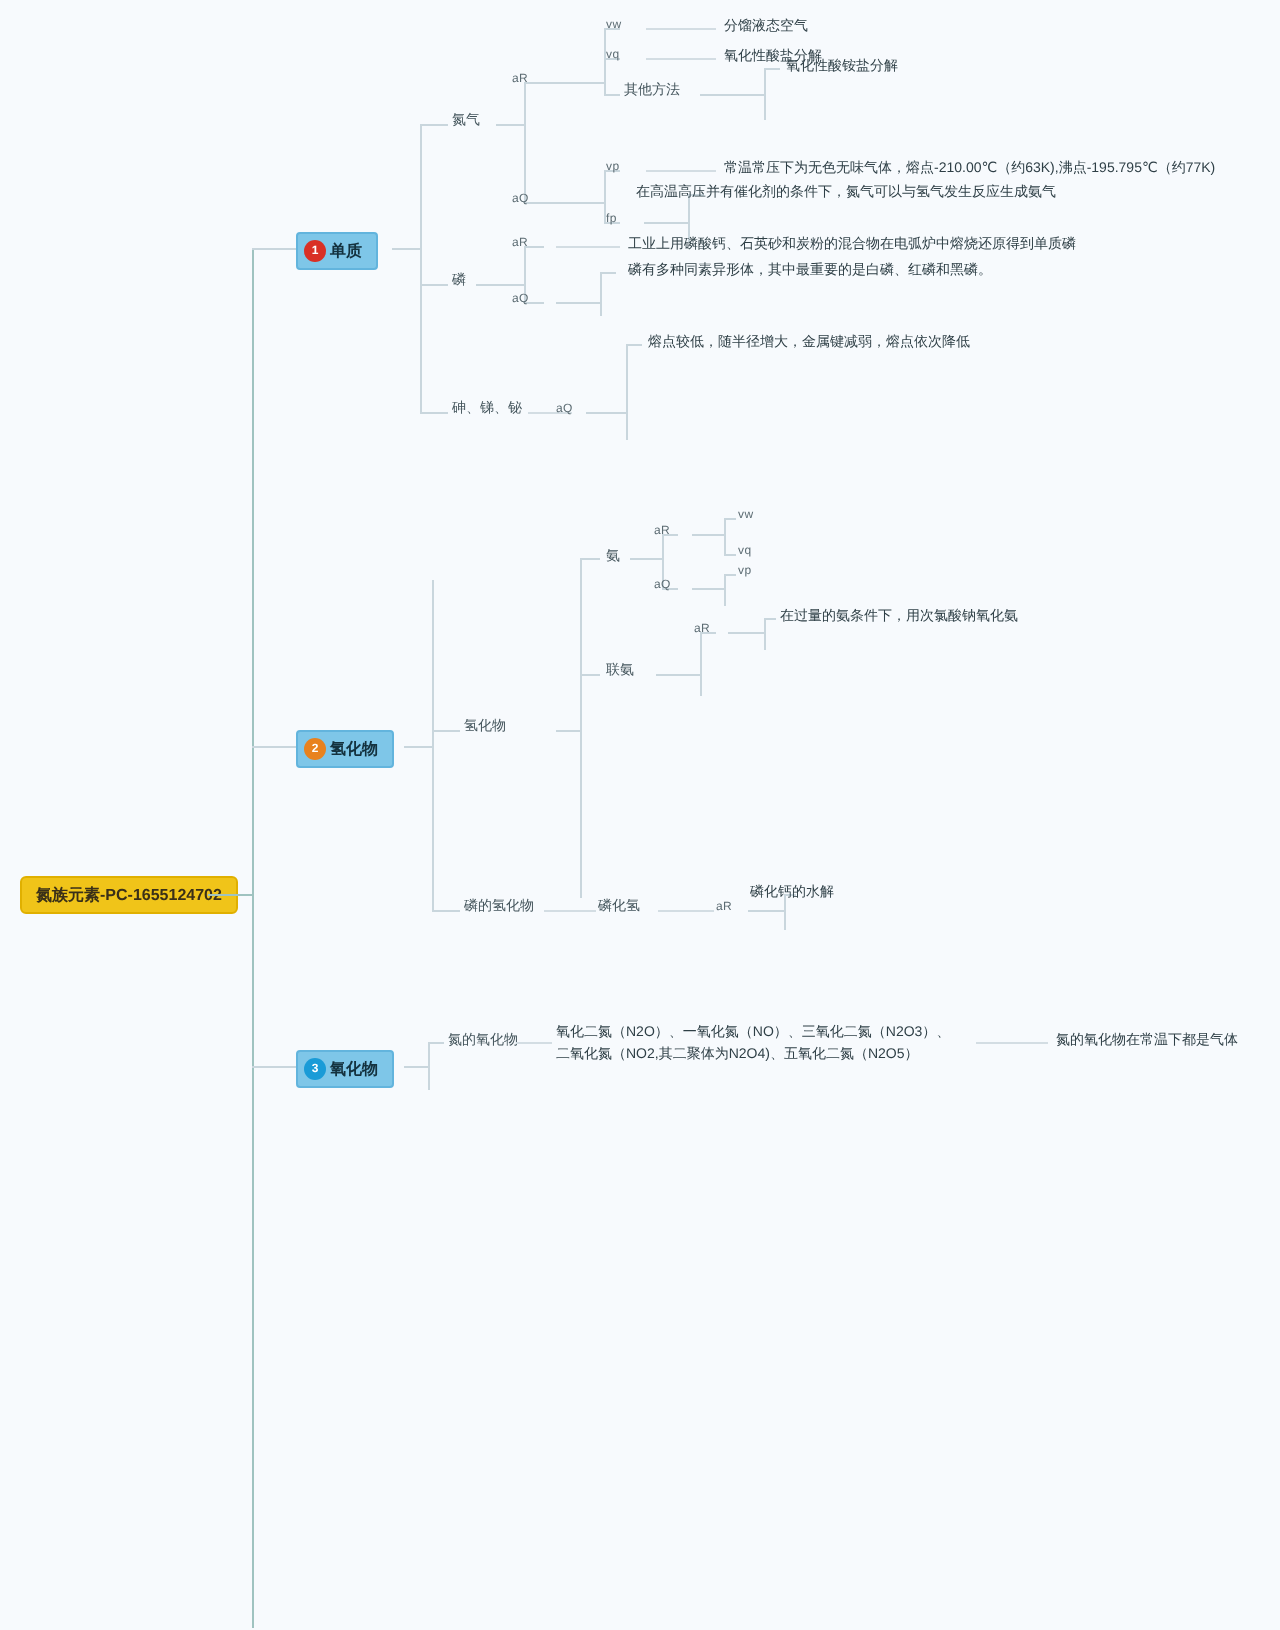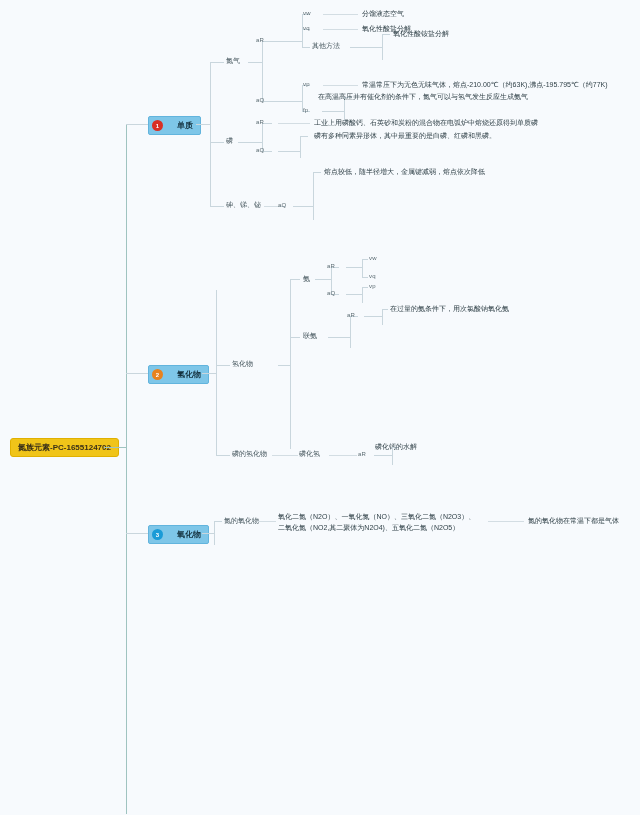--- a/index.html
+++ b/index.html
@@ -32,21 +32,21 @@
     letter-spacing:0px;
   }
 
   
   .l1{
     position:absolute;
     background:#7ec6e8;
     border:1px solid #62b4dd;
     border-radius:2px;
     padding:3px 7px 3px 3px;
-    display:flex;align-items:center;gap:14px;
+    display:flex;align-items:center;gap:2px;
     font-size:8px;color:#14323f;font-weight:bold;
     white-space:nowrap;
   }
   .badge{
     width:11px;height:11px;border-radius:50%;
     display:flex;align-items:center;justify-content:center;
     font-size:6px;color:#fff;font-weight:bold;
     flex:0 0 auto;
   }
 

